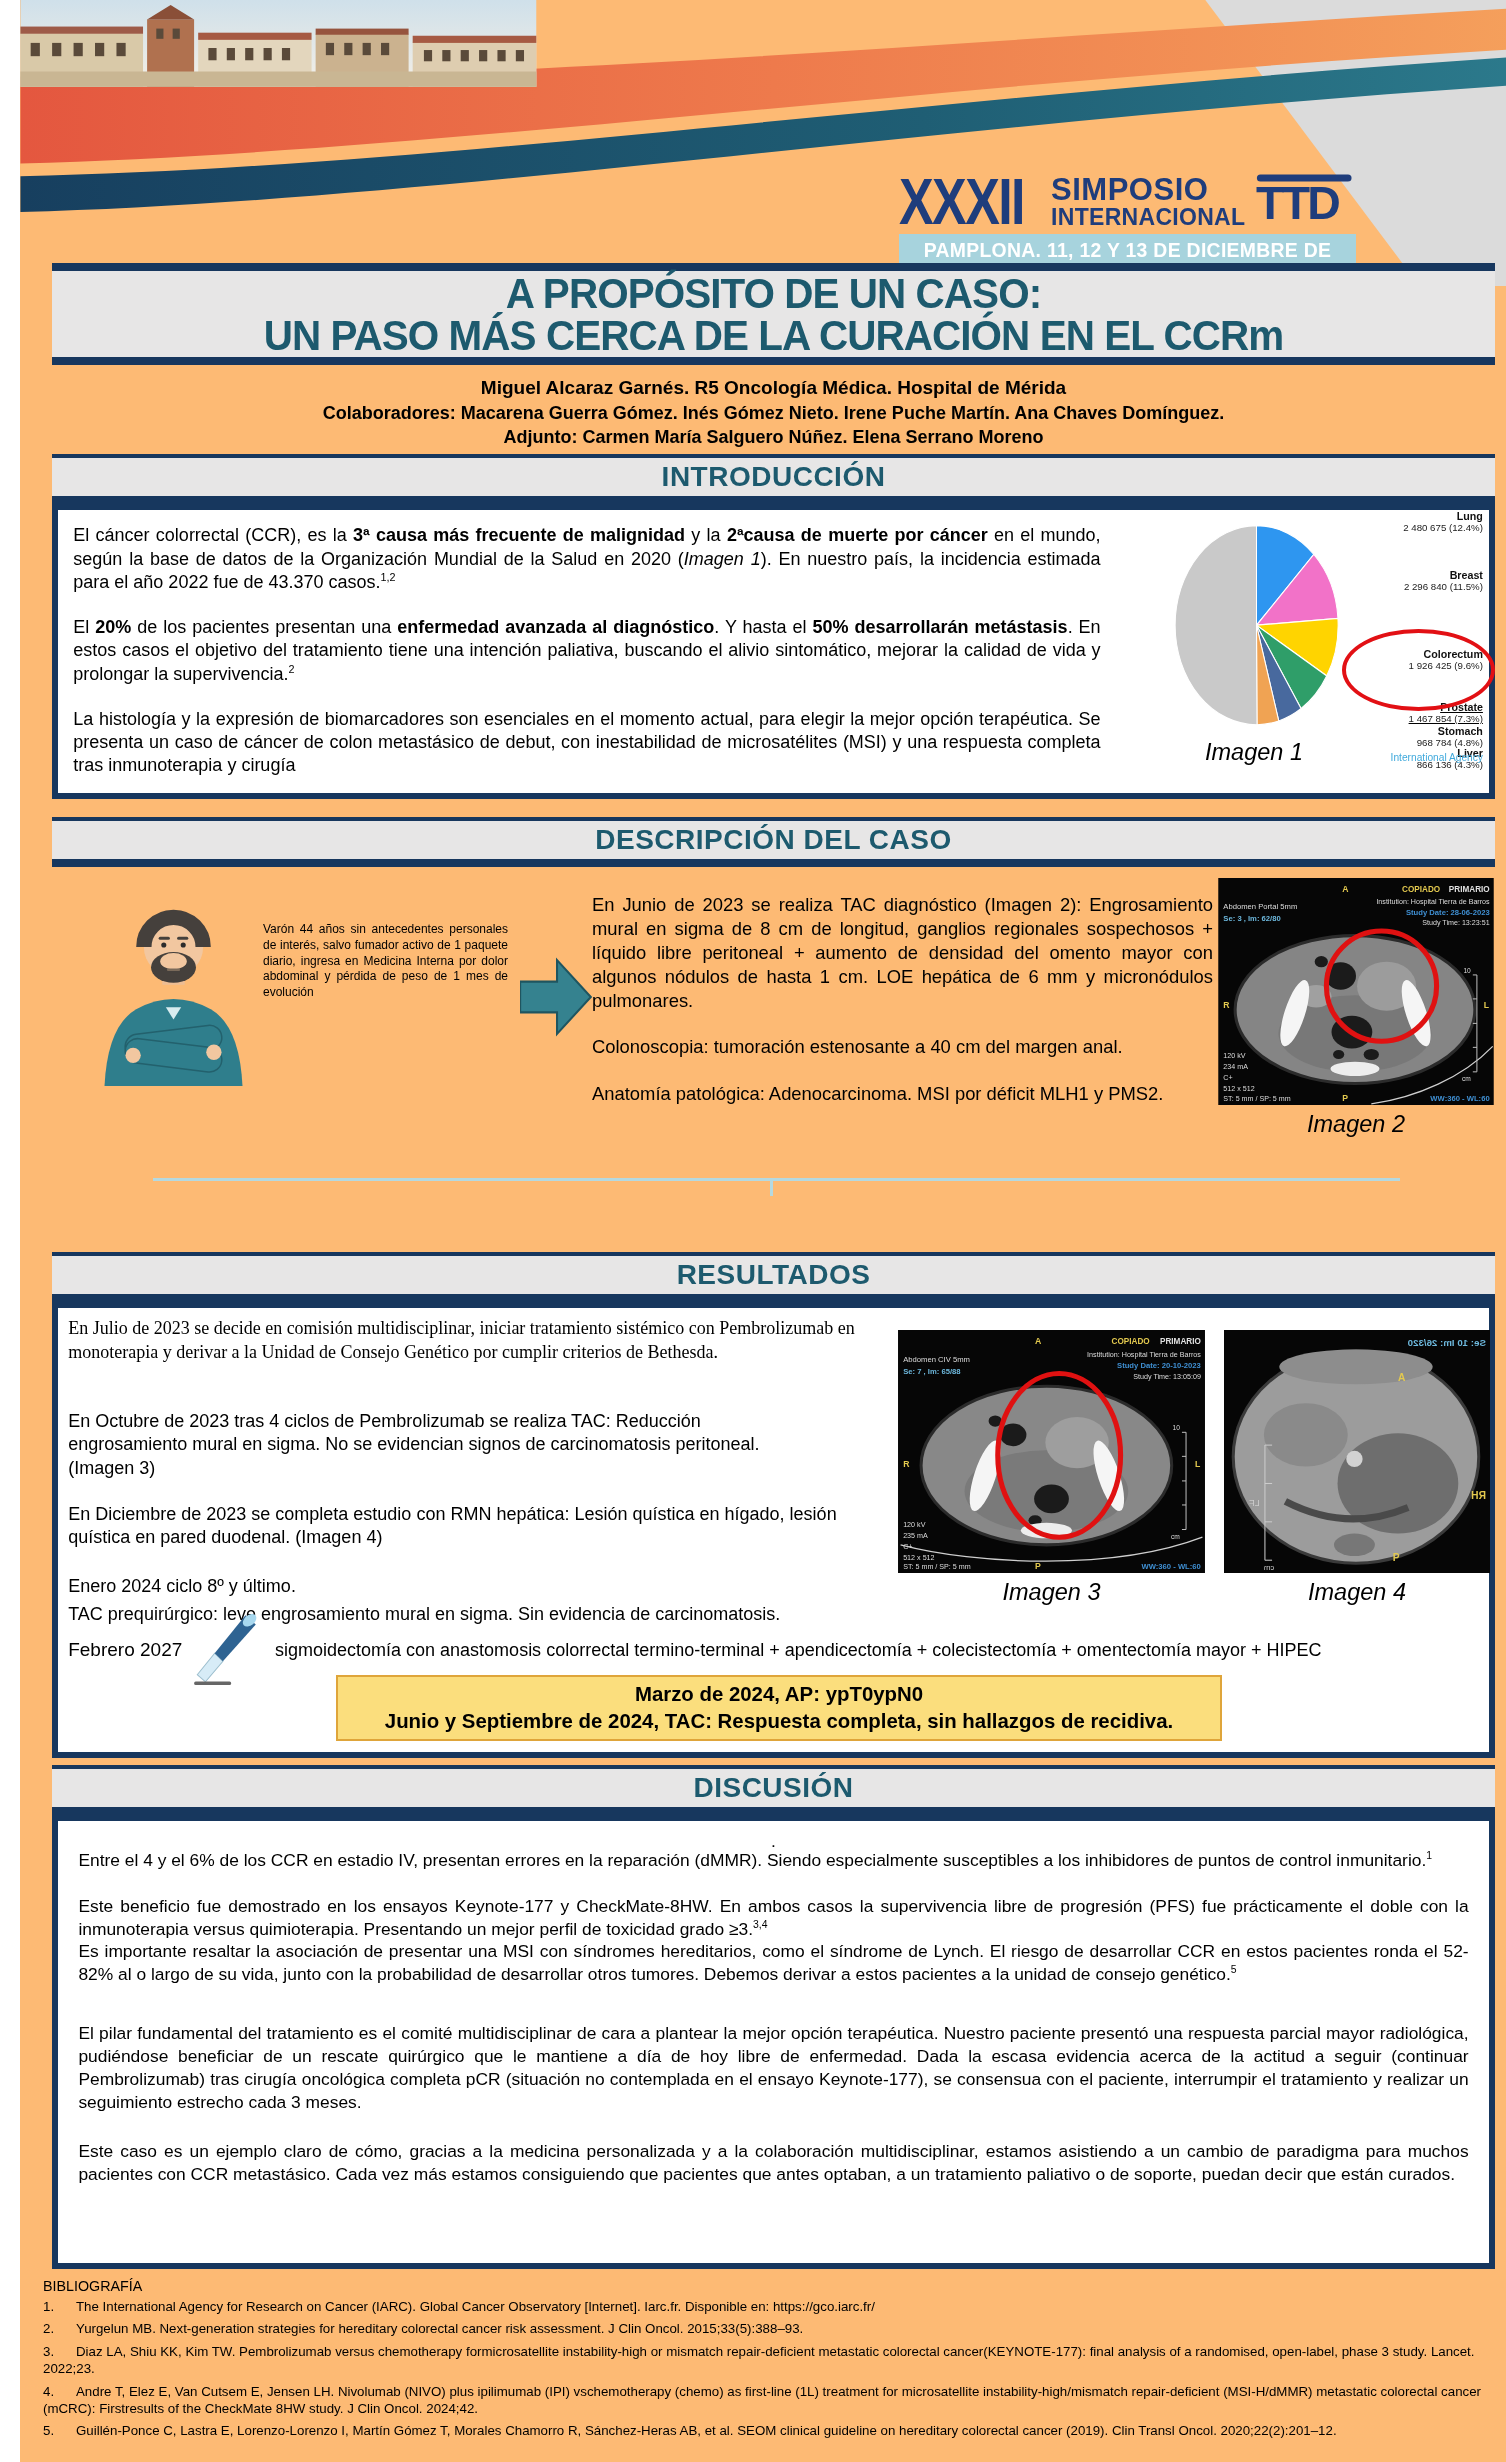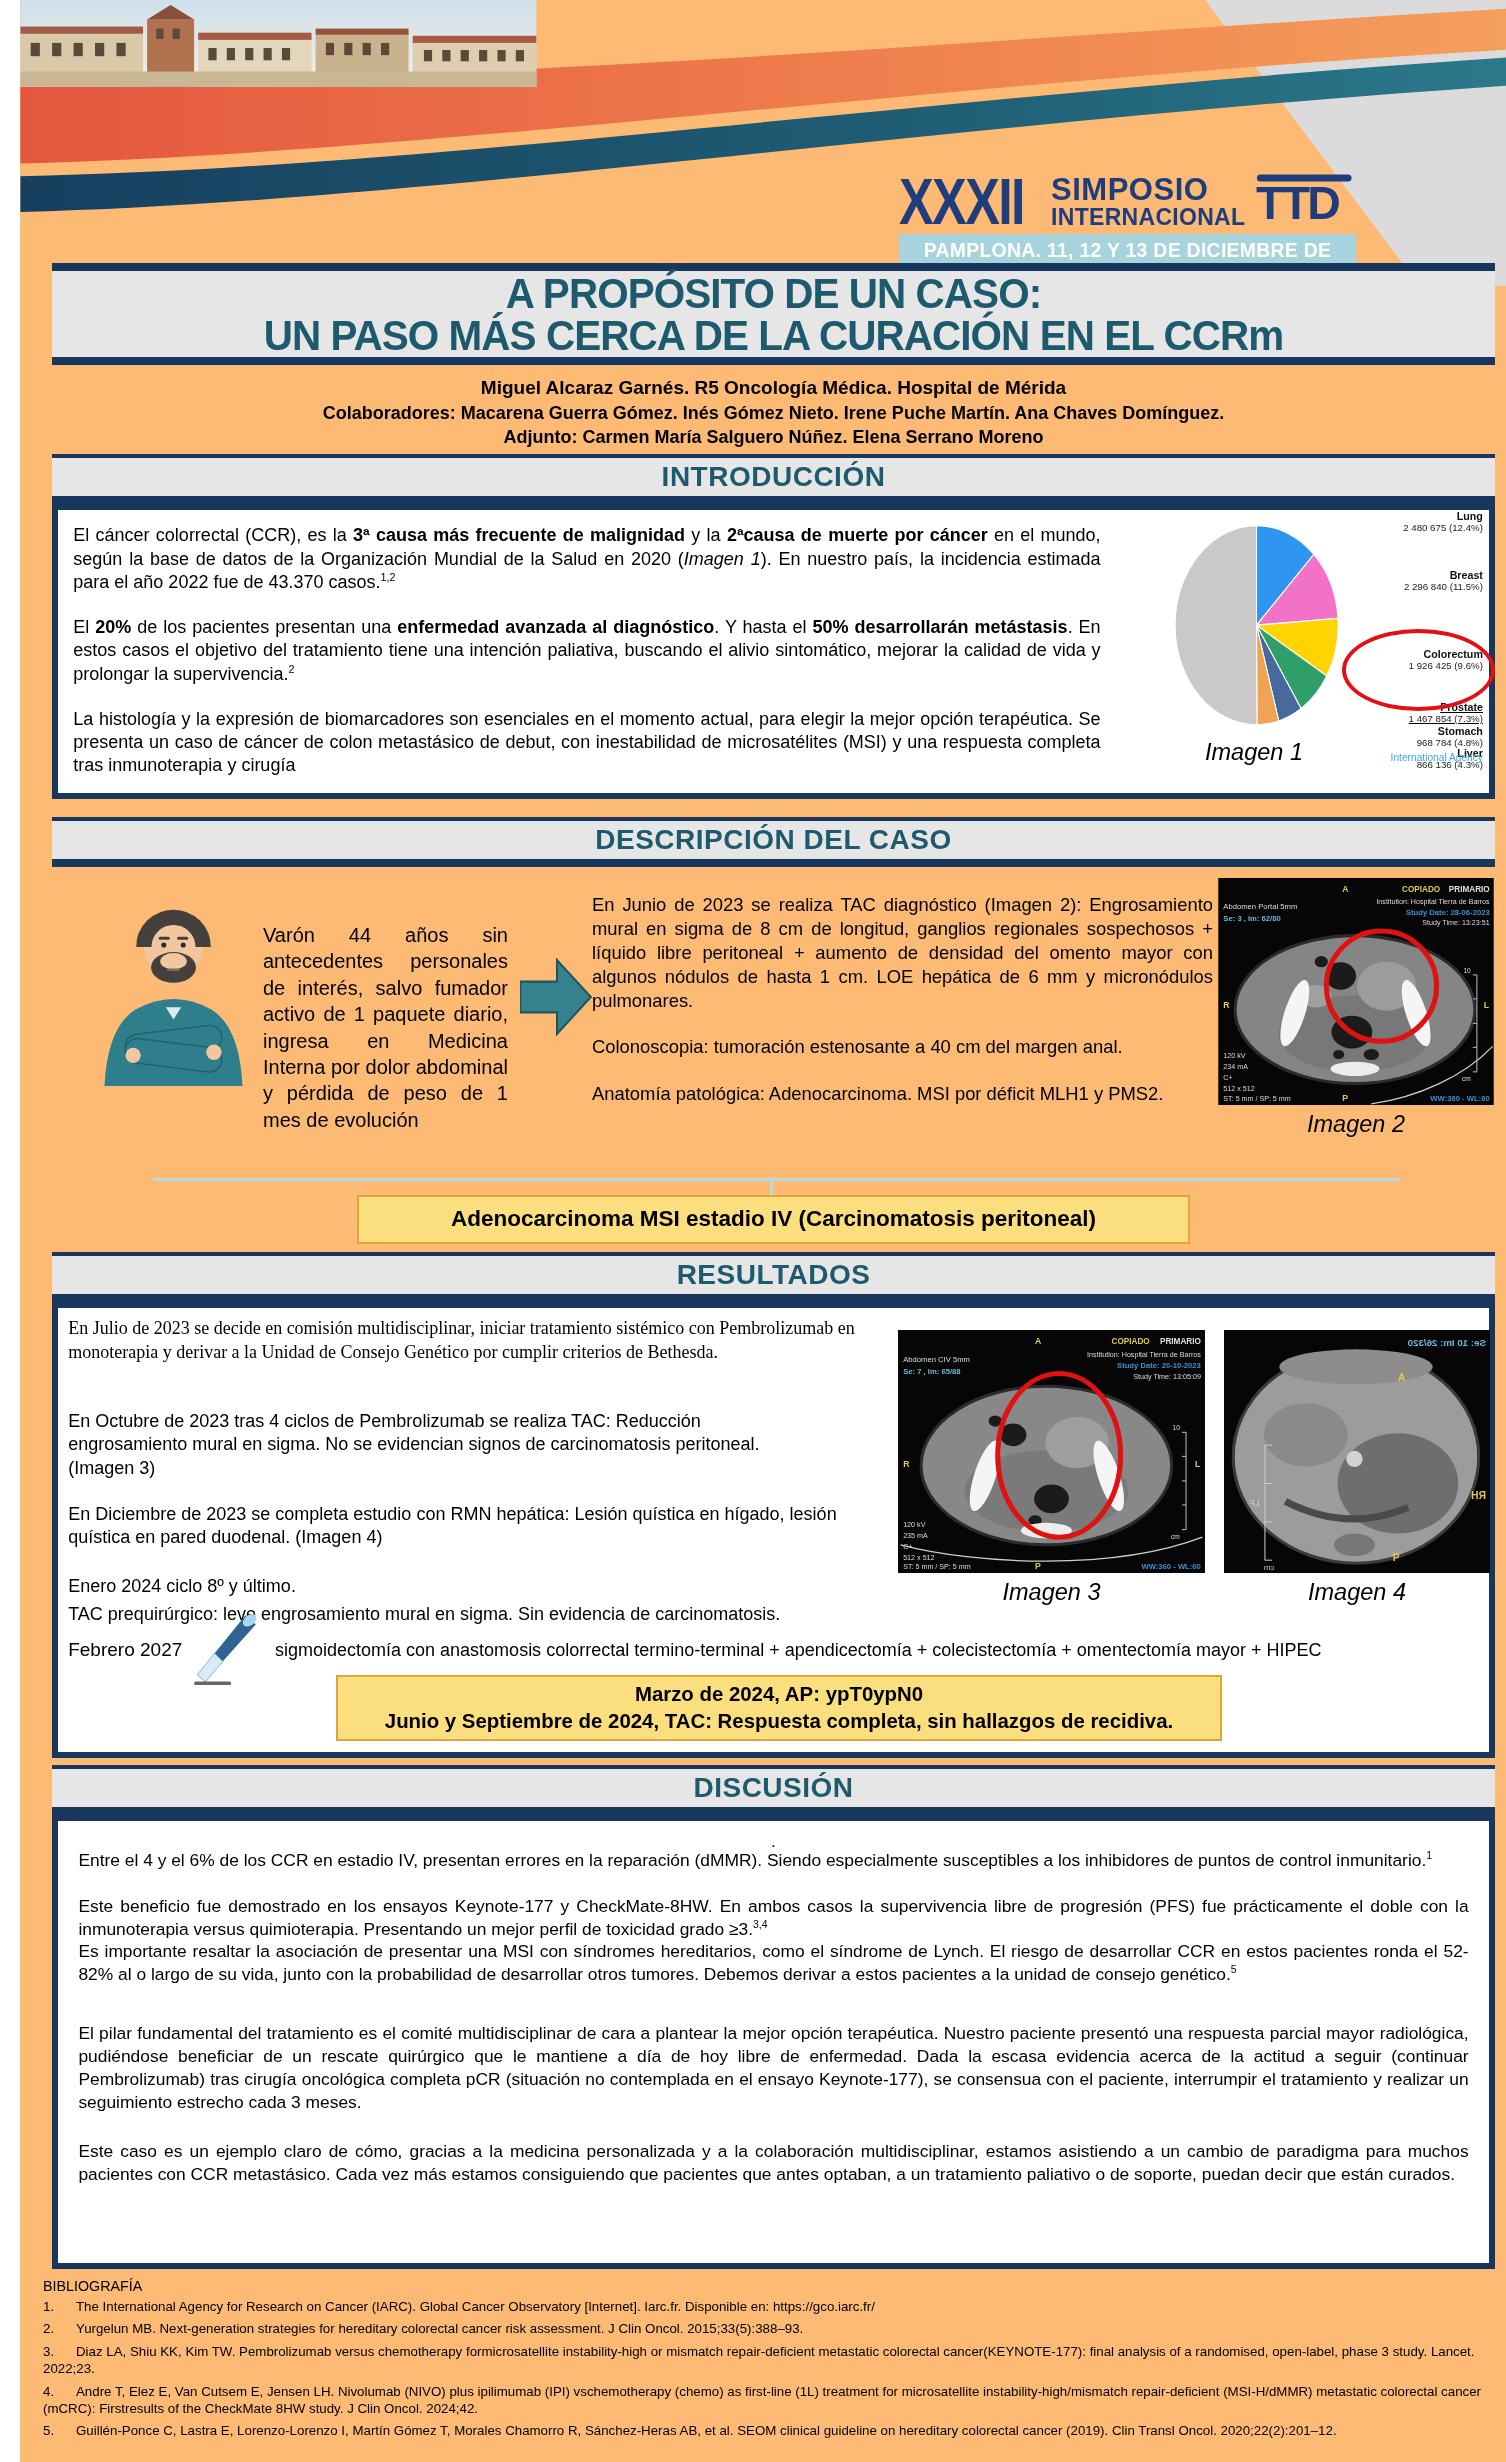--- a/index.html
+++ b/index.html
@@ -44,21 +44,21 @@
   .pie-label { position:absolute; right:6.1px; text-align:right; line-height:11.2px; }
   .pie-label .pl-name { font-size:10.7px; font-weight:bold; color:#111; display:block; }
   .pie-label .pl-val { font-size:9.7px; color:#222; display:block; }
   .red-ellipse { position:absolute; right:-6.1px; width:153px; height:82px; border:4.6px solid #E21014; border-radius:50%; }
   .chart-note { position:absolute; right:6.1px; top:242px; font-size:10.2px; color:#3FA9DC; }
   .img-caption { font-size:23.5px; font-style:italic; color:#000; text-align:center; }
   .caption-1 { position:absolute; left:31px; top:229px; width:204px; }
 
   
   .patient-svg { position:absolute; left:69px; top:902px; }
-  .patient-text { position:absolute; left:243px; top:922px; width:245px; font-size:20px; line-height:1.32; text-align:justify; }
+  .patient-text { position:absolute; left:243px; top:922px; width:245px; font-size:12px; line-height:1.32; text-align:justify; }
   .arrow-right { position:absolute; left:500px; top:956px; }
   .case-text { position:absolute; left:572px; top:893px; width:621px; font-size:18.4px; line-height:1.3; }
   .case-text p { margin-bottom:22.5px; text-align:justify; }
   .fig { position:absolute; }
   .fig .img-caption { margin-top:4.1px; }
 
   .bracket-line { position:absolute; left:133px; top:1178px; width:1247px; height:3.1px; background:#B5D9E0; }
   .bracket-tick { position:absolute; left:750px; top:1178px; width:3.1px; height:18.4px; background:#B5D9E0; }
 
   .banner { background:#FBDE7D; border:2px solid #DFA53A; text-align:center; font-weight:bold; }
@@ -328,21 +328,20 @@
         <text x="10" y="438" font-size="14" fill="#dddddd">ST: 5 mm / SP: 5 mm</text>
         <text x="243" y="438" font-size="17" font-weight="bold" fill="#e3c94f">P</text>
         <text x="532" y="438" font-size="15" font-weight="bold" fill="#3f8fd2" text-anchor="end">WW:360  -  WL:60</text>
       </g>
     </svg>
     <div class="img-caption">Imagen 2</div>
   </div>
 
   <div class="bracket-line"></div>
   <div class="bracket-tick"></div>
-  <div class="banner banner-1">Adenocarcinoma MSI estadio IV (Carcinomatosis peritoneal)</div>
 
   <div class="gray-bar" style="top:1252px;">
     <div class="bar-heading">RESULTADOS</div>
   </div>
 
   <div class="navy-box results-box">
     <p class="r-p1">En Julio de 2023 se decide en comisión multidisciplinar, iniciar tratamiento sistémico con Pembrolizumab en monoterapia y derivar a la Unidad de Consejo Genético por cumplir criterios de Bethesda.</p>
     <p class="r-p2">En Octubre de 2023 tras 4 ciclos de Pembrolizumab se realiza TAC: Reducción engrosamiento mural en sigma. No se evidencian signos de carcinomatosis peritoneal. (Imagen 3)</p>
     <p class="r-p3">En Diciembre de 2023 se completa estudio con RMN hepática: Lesión quística en hígado, lesión quística en pared duodenal. (Imagen 4)</p>
     <p class="r-p4">Enero 2024 ciclo 8º y último.</p>

